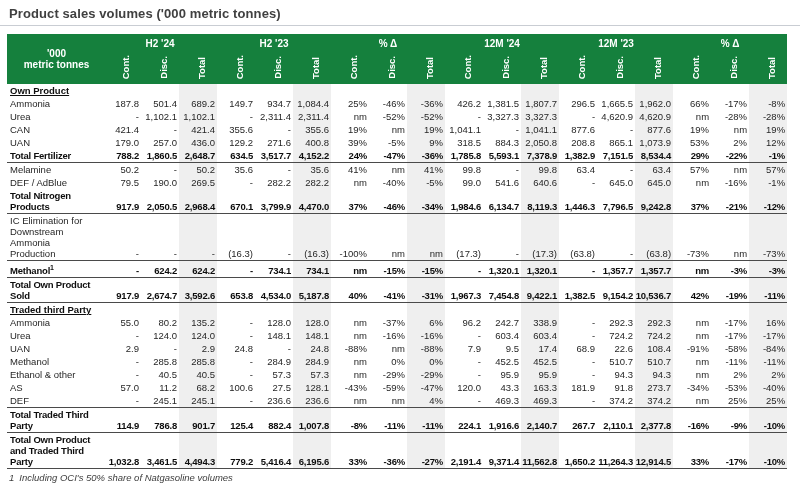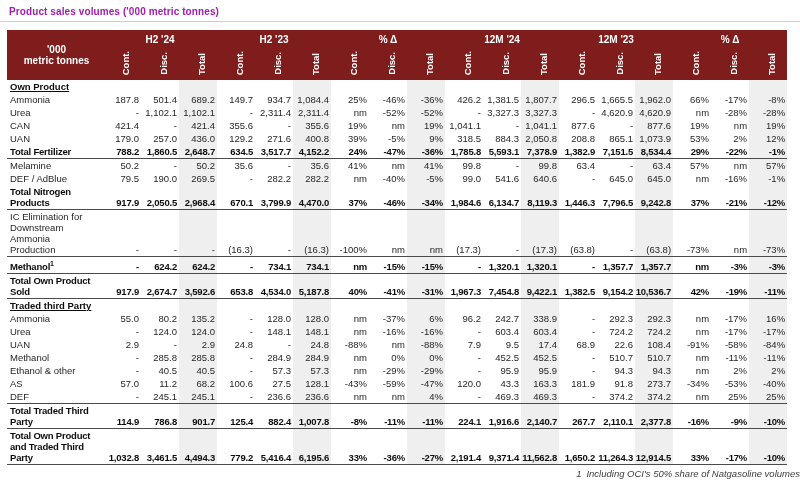--- a/index.html
+++ b/index.html
@@ -7,36 +7,36 @@
     margin: 0; padding: 0;
     background: #ffffff;
     font-family: "Liberation Sans", sans-serif;
     overflow: hidden;
   }
   .titlebar {
     padding: 6px 10px 4px 9px;
     border-bottom: 1px solid #c9cdd3;
   }
   .title {
-    font-size: 10px;
+    font-size: 13px;
     font-weight: bold;
-    color: #a21caf;
+    color: #404040;
     letter-spacing: 0.1px;
   }
   .tablewrap { margin: 8px 13px 0 7px; }
   table {
     border-collapse: collapse;
     table-layout: fixed;
     width: 780px;
   }
   col.c-label { width: 96px; }
   col.c-num { width: 38px; }
 
   thead th {
-    background: #7f1d1d;
+    background: #15803d;
     color: #ffffff;
     font-weight: bold;
     font-size: 10px;
     padding: 0;
   }
   tr.group-row th { height: 14px; text-align: center; vertical-align: middle; padding-top: 2px; }
   th.corner { text-align: left; vertical-align: bottom; padding: 0 0 3px 3px; line-height: 11px; }
   tr.sub-row th { height: 31px; vertical-align: bottom; text-align: right; padding: 0 10px 3px 0; }
   .rot {
     display: inline-block;
@@ -66,21 +66,20 @@
   tr.section td.lbl { font-weight: bold; color: #0d0d0d; text-decoration: underline; }
   tr.bt td { border-top: 1px solid #4a4a4a; }
   tr.bb td { border-bottom: 1px solid #4a4a4a; }
   sup { font-size: 7px; }
 
   .footnote {
     margin: 3px 0 0 9px;
     font-size: 9.5px;
     font-style: italic;
     color: #3d3d3d;
-    text-align: right;
   }
   .footnote .fn-marker { margin-right: 5px; }
 </style>
 </head>
 <body>
 
 <div class="titlebar">
   <div class="title">Product sales volumes ('000 metric tonnes)</div>
 </div>
 

